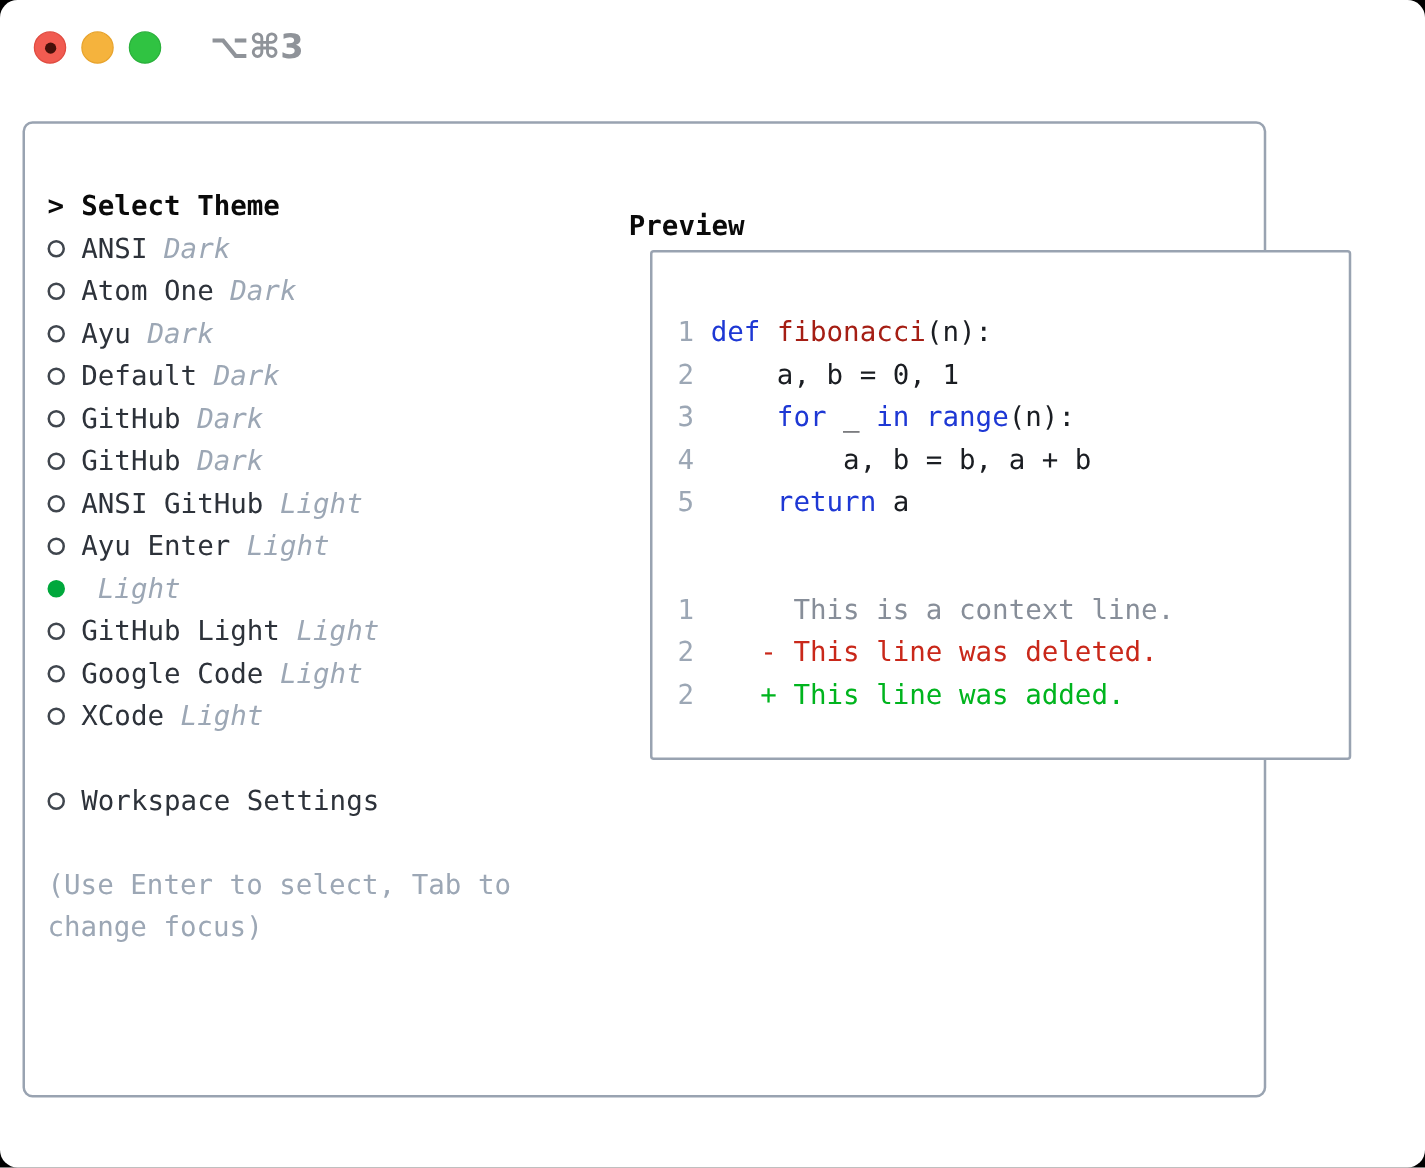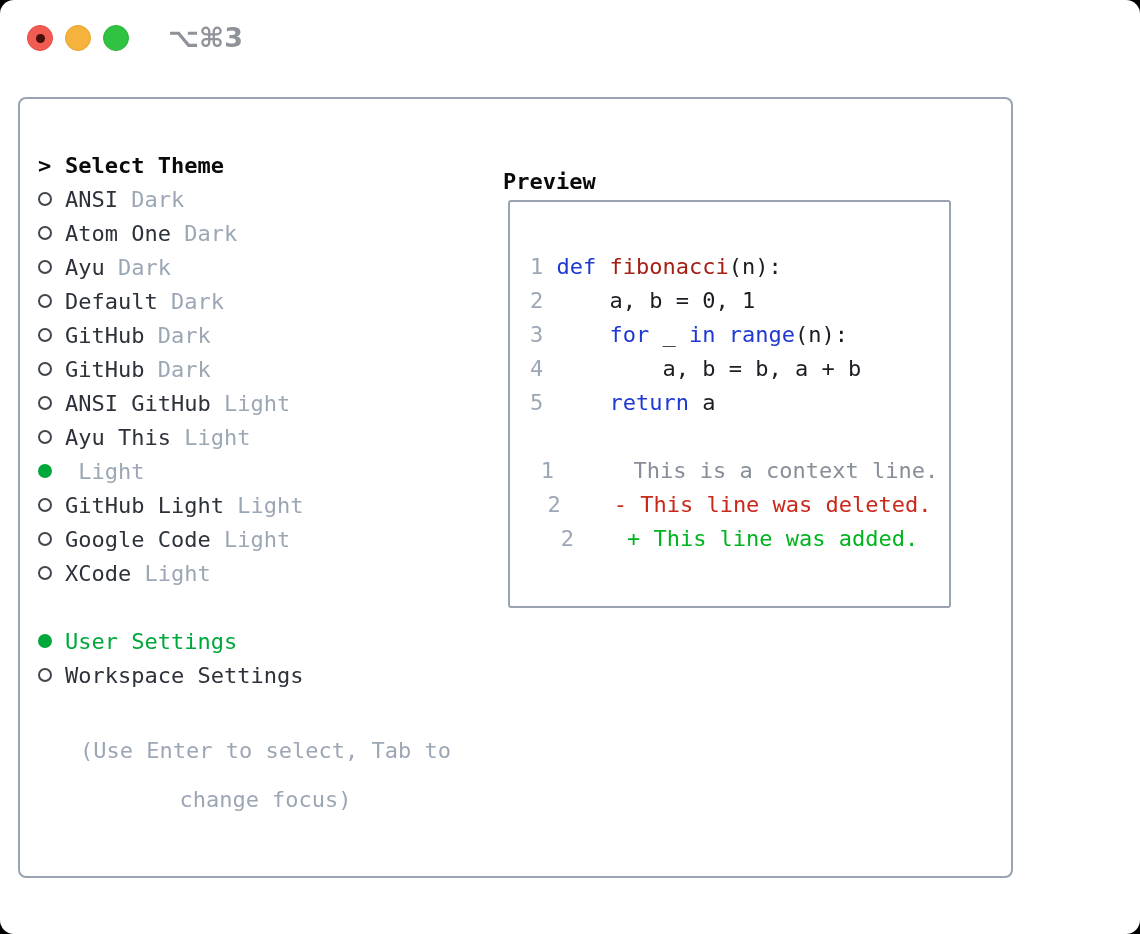--- a/index.html
+++ b/index.html
@@ -35,31 +35,31 @@
   .left-col{position:absolute;left:18px;top:49px;width:456px;}
   .row{display:flex;align-items:center;height:34px;white-space:pre;}
   .marker{width:27px;flex:none;display:flex;align-items:center;}
   .prompt-char{font-weight:bold;color:var(--heading-black);}
   .radio{width:14px;height:14px;border-radius:50%;border:2px solid var(--radio-outline);}
   .radio.on{background:var(--accent-green);border-color:var(--accent-green);}
   .list-title{font-weight:bold;color:var(--heading-black);}
   .sub-title{color:#111418;}
   .item-name{color:var(--text-primary);}
   .item-name.selected{color:var(--accent-green);}
-  .item-suffix{color:var(--muted-gray);margin-left:0.602em;}
+  .item-suffix{color:var(--muted-gray);margin-left:0.602em;font-style:italic;}
   .spacer{height:34px;}
-  .help{color:var(--muted-gray);line-height:49px;width:455px;text-align:center;}
+  .help{color:var(--muted-gray);line-height:34px;width:455px;}
   
   .preview-title{position:absolute;left:483px;top:65px;height:34px;display:flex;
                  align-items:center;font-weight:bold;color:var(--heading-black);}
-  .preview-box{position:absolute;left:488px;top:101px;width:443px;height:408px;
+  .preview-box{position:absolute;left:500px;top:101px;width:561px;height:408px;
                border:2px solid var(--border-gray);border-radius:3px;background:#fff;}
   .code{padding:48px 0 0 20px;white-space:pre;color:var(--code-text);}
   .code-line,.diff-line{height:34px;line-height:34px;}
-  .diff-block{margin-top:34px;text-align:center;}
+  .diff-block{margin-top:52px;}
   .ln{color:var(--muted-gray);}
   .kw{color:var(--keyword-blue);}
   .fn{color:var(--function-red);}
   .ctx{color:var(--context-gray);}
   .del{color:var(--diff-deleted-red);}
   .add{color:var(--diff-added-green);}
 </style>
 </head>
 <body>
 
@@ -80,31 +80,30 @@
       <span class="list-title">Select Theme</span>
     </div>
     <div id="theme-list">
         <div class="row"><span class="marker"><span class="radio"></span></span><span class="item-name">ANSI</span><span class="item-suffix">Dark</span></div>
         <div class="row"><span class="marker"><span class="radio"></span></span><span class="item-name">Atom One</span><span class="item-suffix">Dark</span></div>
         <div class="row"><span class="marker"><span class="radio"></span></span><span class="item-name">Ayu</span><span class="item-suffix">Dark</span></div>
         <div class="row"><span class="marker"><span class="radio"></span></span><span class="item-name">Default</span><span class="item-suffix">Dark</span></div>
         <div class="row"><span class="marker"><span class="radio"></span></span><span class="item-name">GitHub</span><span class="item-suffix">Dark</span></div>
         <div class="row"><span class="marker"><span class="radio"></span></span><span class="item-name">GitHub</span><span class="item-suffix">Dark</span></div>
         <div class="row"><span class="marker"><span class="radio"></span></span><span class="item-name">ANSI GitHub</span><span class="item-suffix">Light</span></div>
-        <div class="row"><span class="marker"><span class="radio"></span></span><span class="item-name">Ayu This</span><span class="item-suffix">Light</span></div>
+        <div class="row"><span class="marker"><span class="radio"></span></span><span class="item-name">Ayu Enter</span><span class="item-suffix">Light</span></div>
         <div class="row"><span class="marker"><span class="radio on"></span></span><span class="item-suffix">Light</span></div>
         <div class="row"><span class="marker"><span class="radio"></span></span><span class="item-name">GitHub Light</span><span class="item-suffix">Light</span></div>
         <div class="row"><span class="marker"><span class="radio"></span></span><span class="item-name">Google Code</span><span class="item-suffix">Light</span></div>
         <div class="row"><span class="marker"><span class="radio"></span></span><span class="item-name">XCode</span><span class="item-suffix">Light</span></div>
       </div>
 
     <div class="spacer"></div>
 
     <div id="apply-list">
-        <div class="row"><span class="marker"><span class="radio on"></span></span><span class="item-name selected">User Settings</span></div>
         <div class="row"><span class="marker"><span class="radio"></span></span><span class="item-name">Workspace Settings</span></div>
       </div>
 
     <div class="spacer"></div>
 
     <div class="help">(Use Enter to select, Tab to change focus)</div>
   </div>
 
   <div class="preview-title">Preview</div>
 

